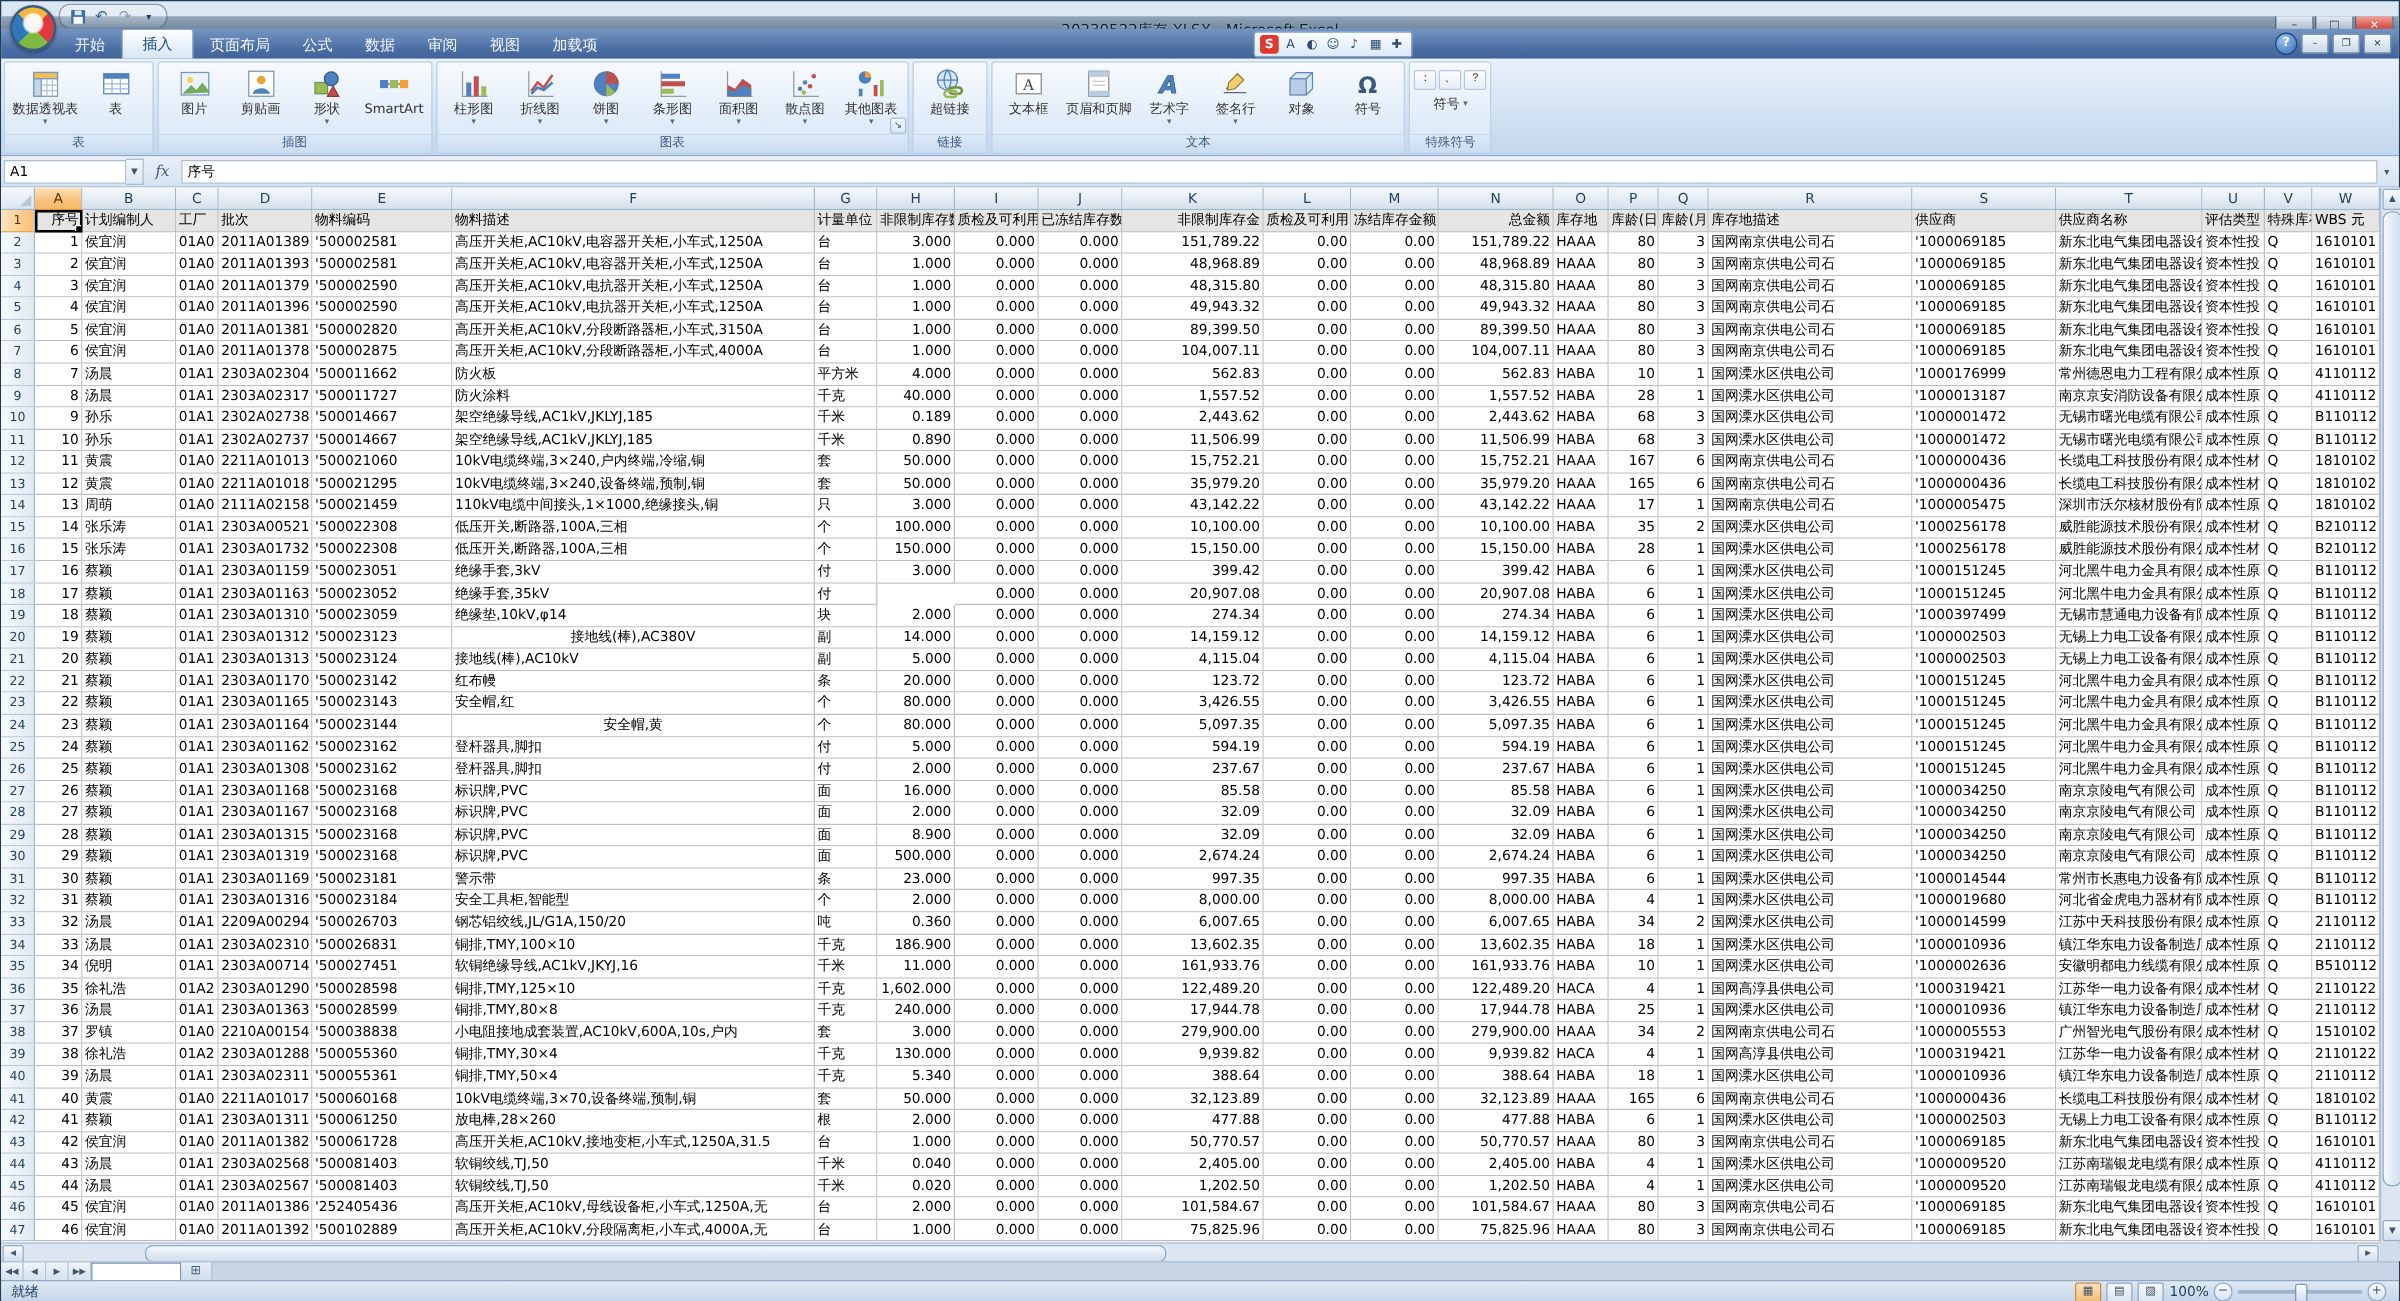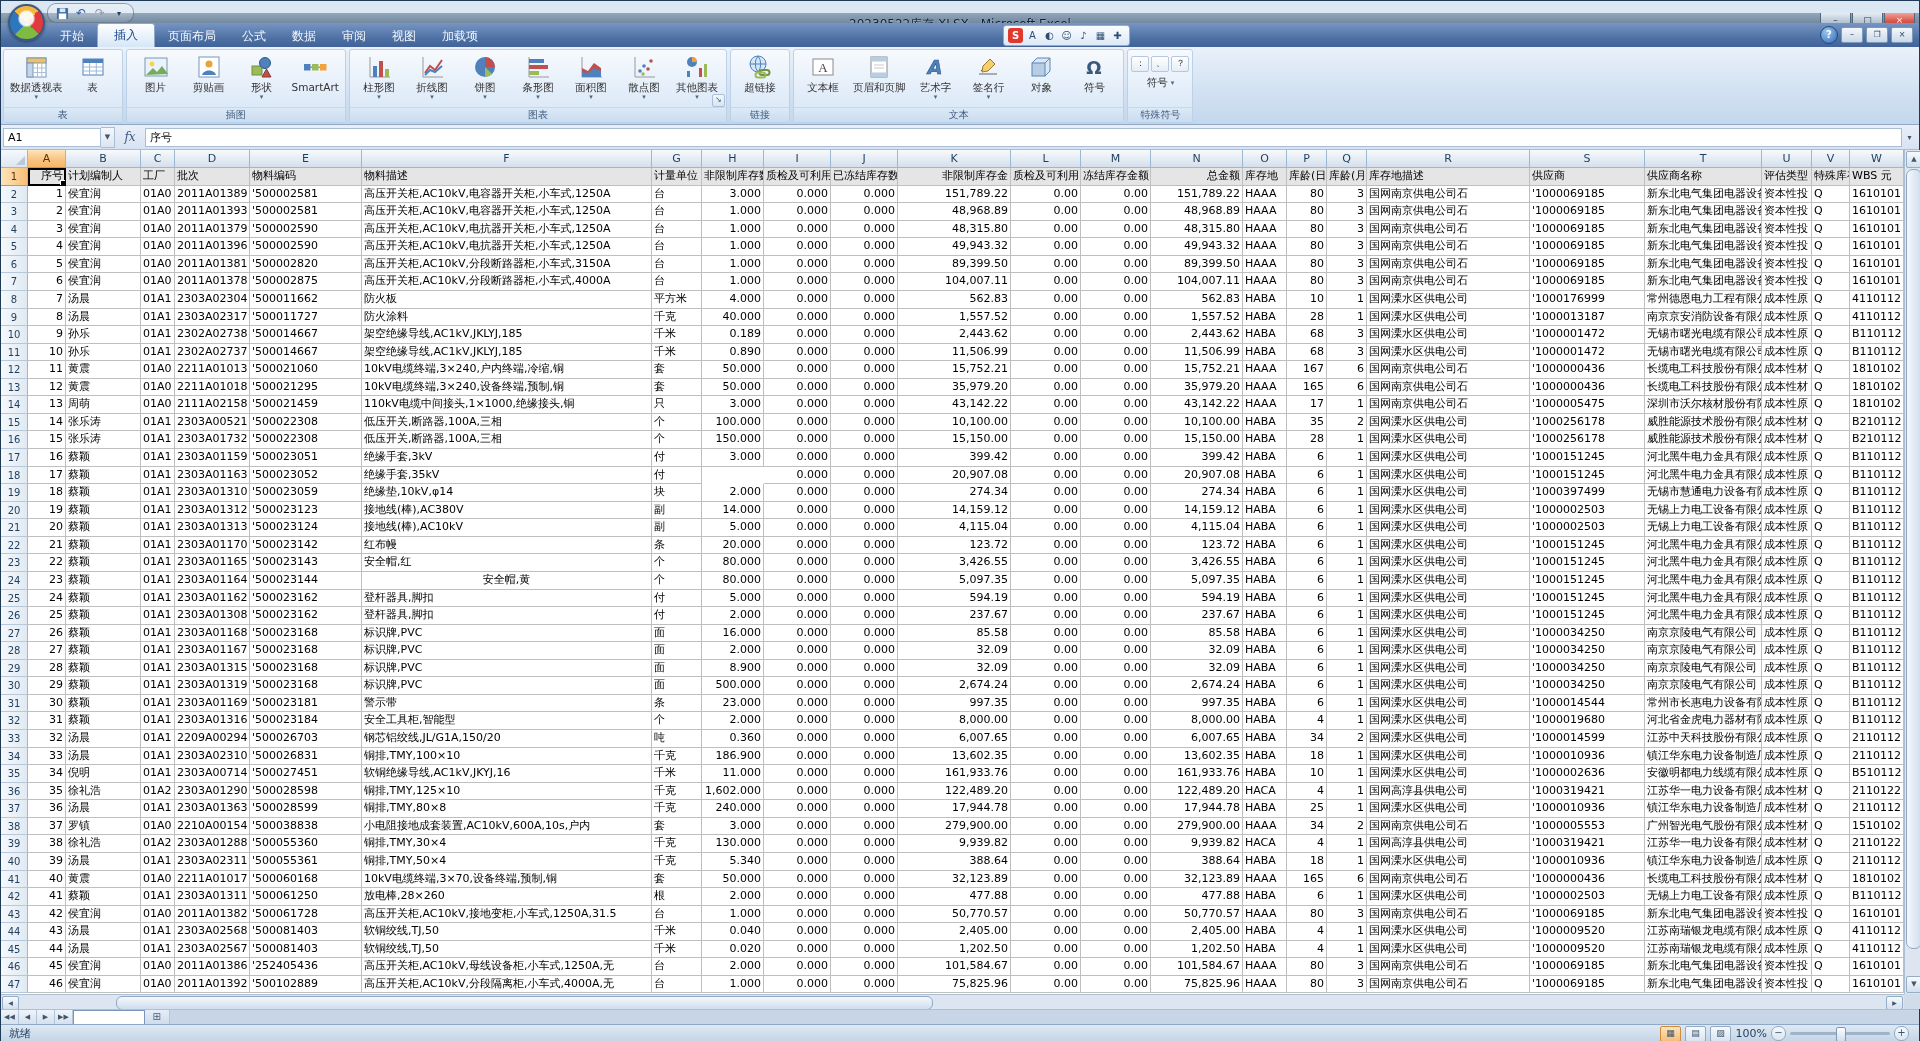--- a/index.html
+++ b/index.html
@@ -937,21 +937,21 @@
           <div class="cell" style="width: 38px;">Q</div>
           <div class="cell" style="width: 54px;">B110112</div>
         </div>
         <div class="grow">
           <div class="rowhdr">20</div>
           <div class="cell num" style="width: 38px;">19</div>
           <div class="cell" style="width: 75px;">蔡颖</div>
           <div class="cell" style="width: 34px;">01A1</div>
           <div class="cell" style="width: 75px;">2303A01312</div>
           <div class="cell" style="width: 112px;">'500023123</div>
-          <div class="cell" style="width: 290px;">接地线(棒),AC380V</div>
+          <div class="cell" style="width: 290px; text-align: center;">接地线(棒),AC380V</div>
           <div class="cell" style="width: 50px;">副</div>
           <div class="cell num" style="width: 62px;">14.000</div>
           <div class="cell num" style="width: 67px;">0.000</div>
           <div class="cell num" style="width: 67px;">0.000</div>
           <div class="cell num" style="width: 113px;">14,159.12</div>
           <div class="cell num" style="width: 70px;">0.00</div>
           <div class="cell num" style="width: 70px;">0.00</div>
           <div class="cell num" style="width: 92px;">14,159.12</div>
           <div class="cell" style="width: 44px;">HABA</div>
           <div class="cell num" style="width: 40px;">6</div>

